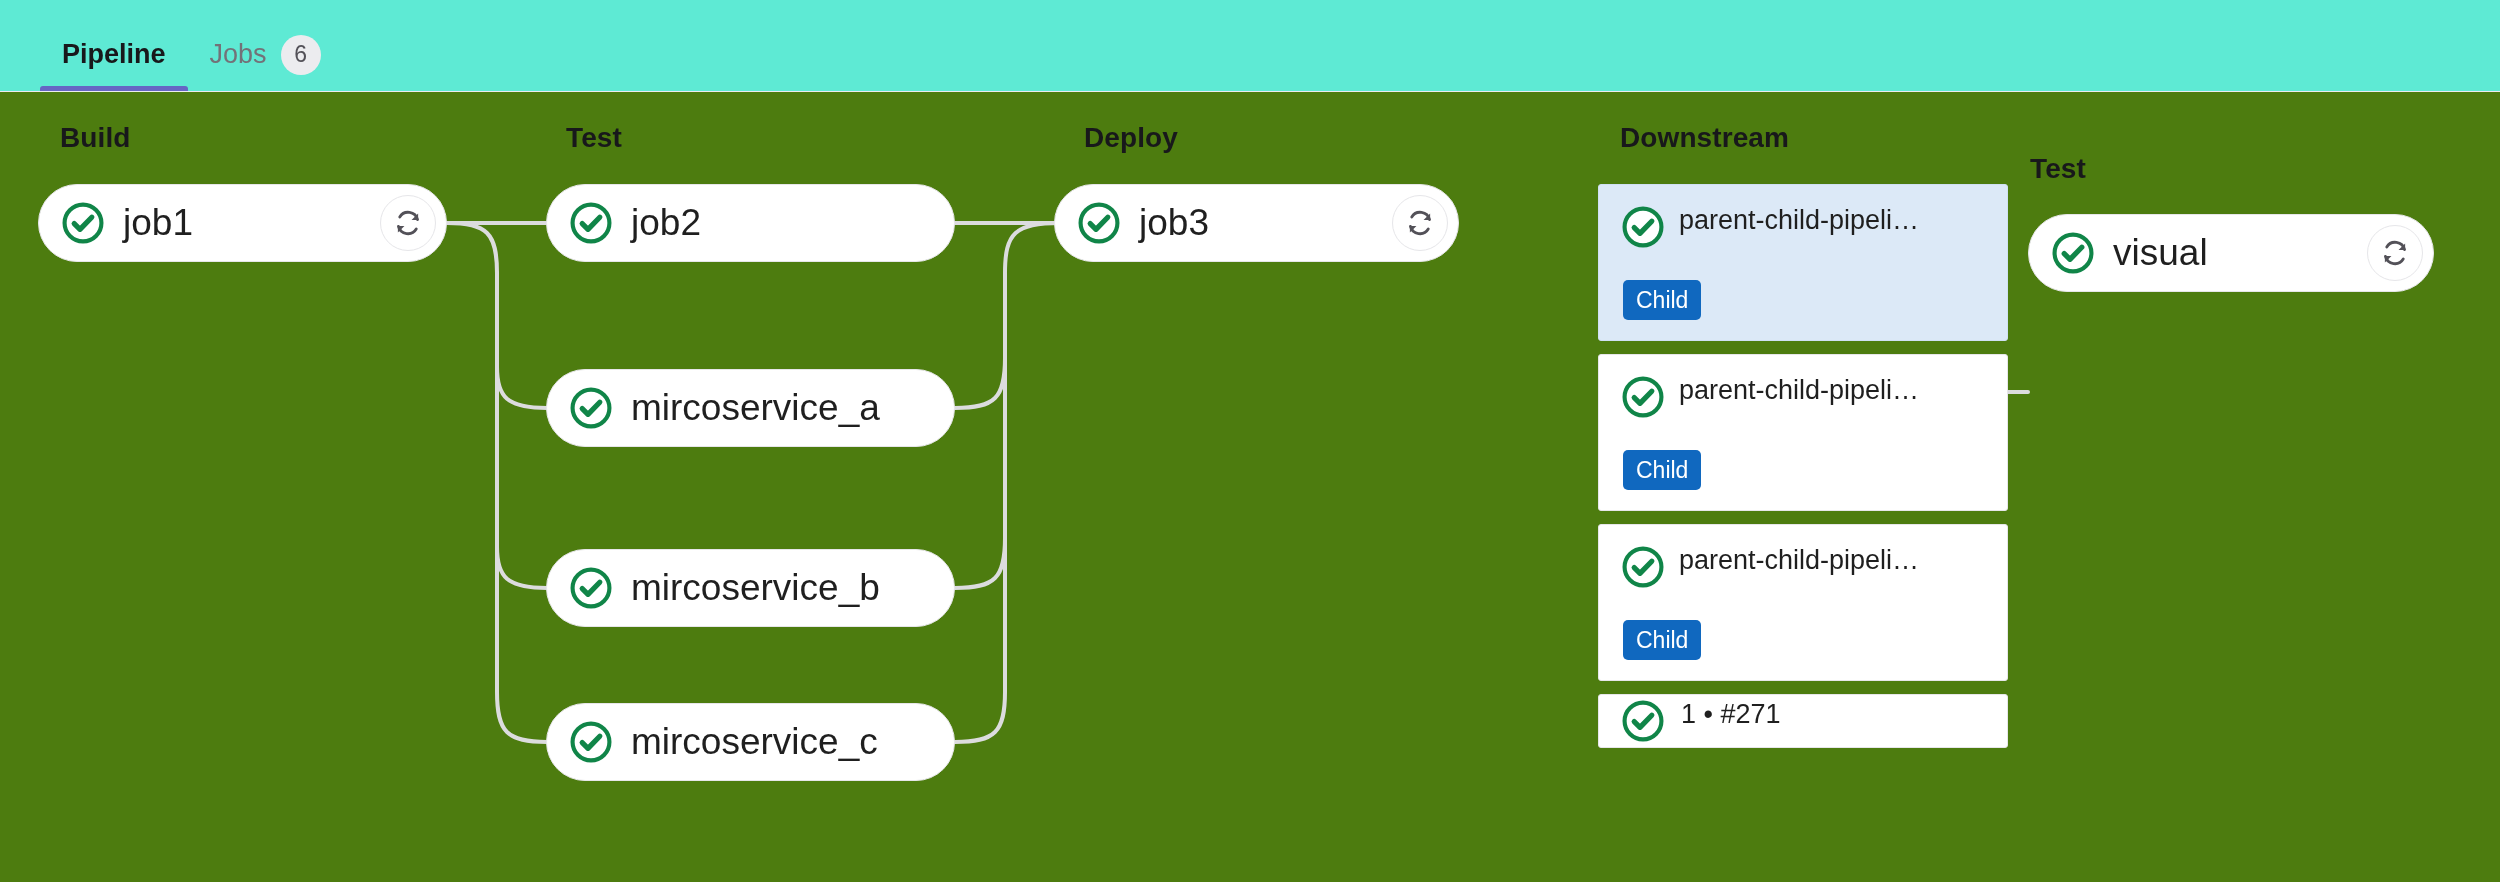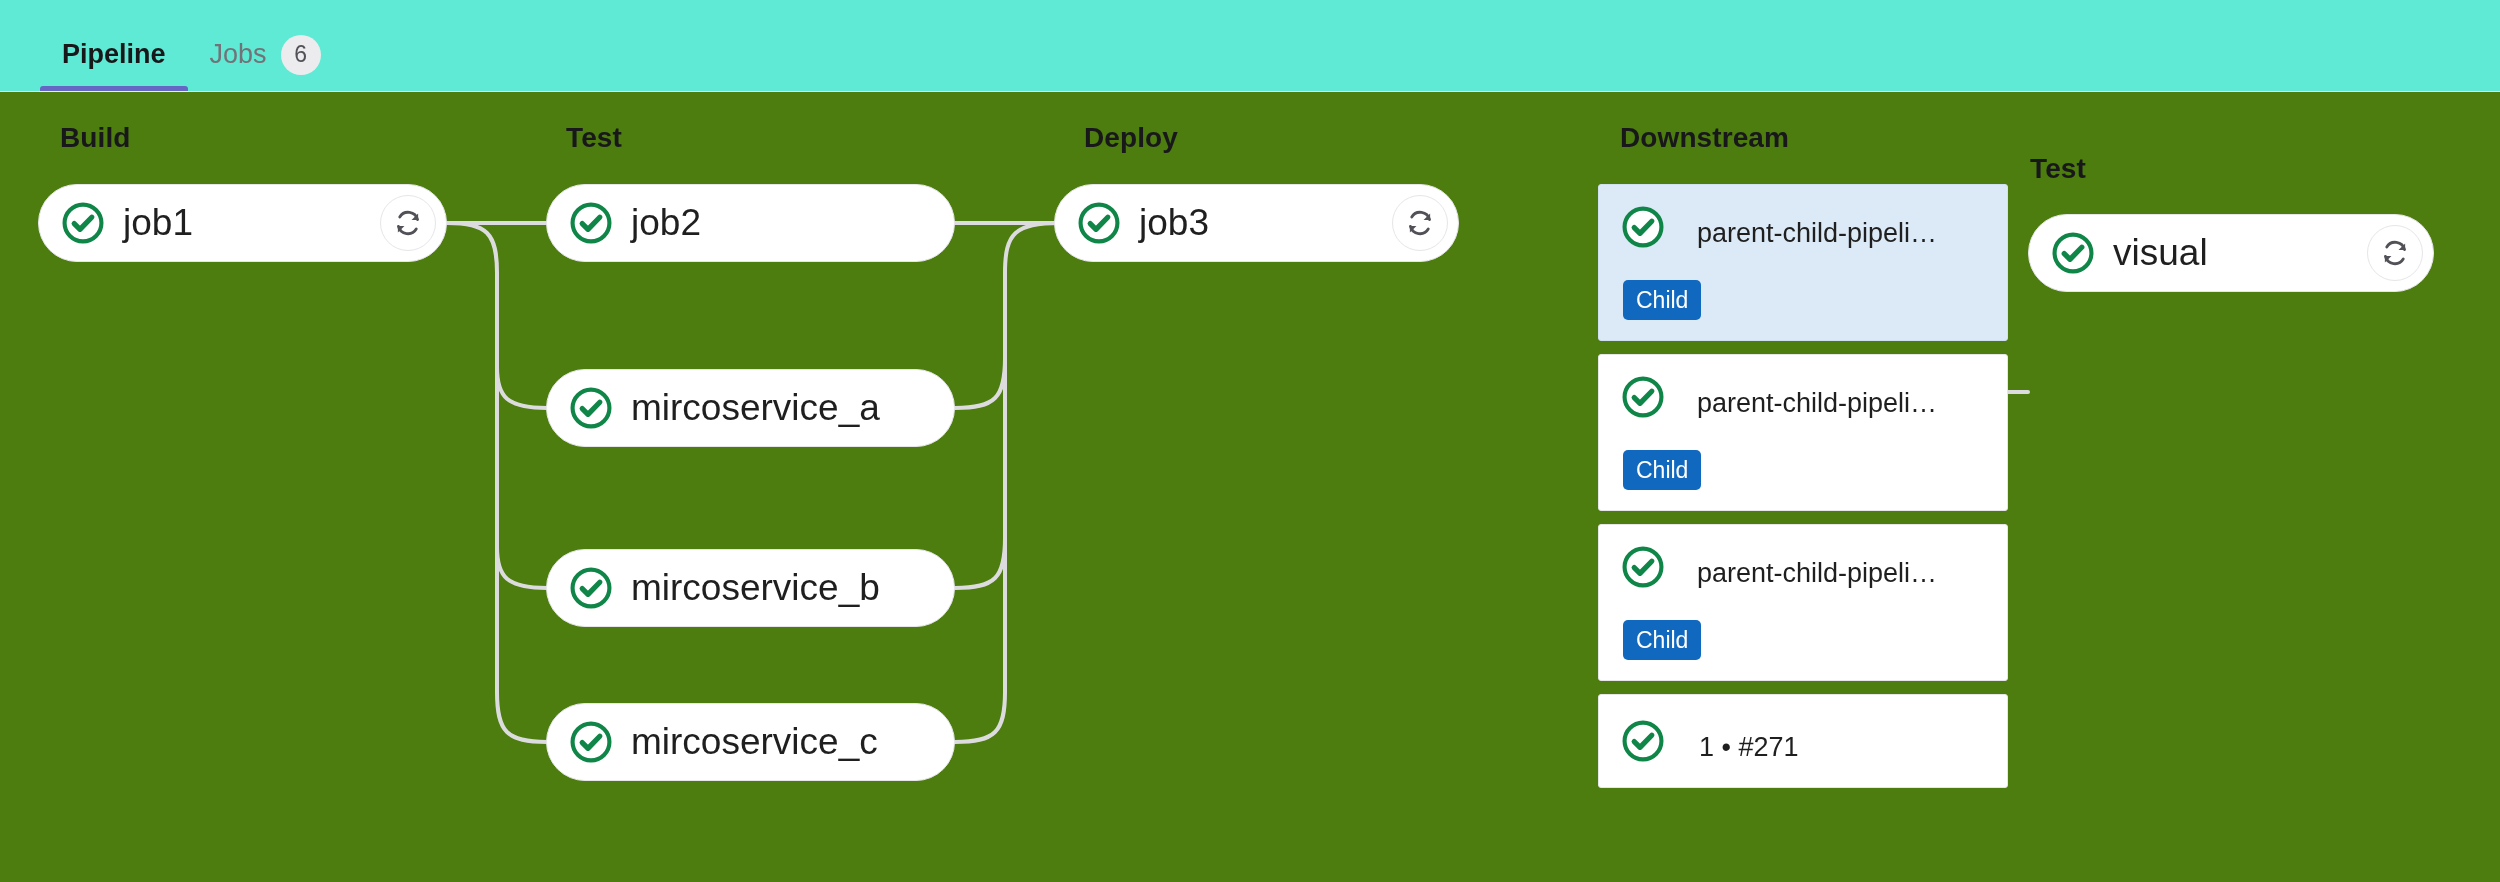--- a/index.html
+++ b/index.html
@@ -132,22 +132,22 @@
     border-radius: 3px;
     padding: 20px 22px 20px 22px;
     cursor: pointer;
   }
   .ds-card.selected {
     background: #dce9f7;
     border-color: #cfe0f3;
   }
   .ds-row {
     display: flex;
-    align-items: flex-end;
-    gap: 32px;
+    align-items: flex-start;
+    gap: 14px;
   }
   .ds-name {
     font-size: 27px;
     color: #1f1f1f;
     white-space: nowrap;
     overflow: hidden;
   }
   .child-badge {
     display: inline-flex;
     align-items: center;
@@ -156,21 +156,21 @@
     margin-left: 2px;
     height: 40px;
     padding: 0 13px;
     border-radius: 5px;
     background: #1068bf;
     color: #ffffff;
     font-size: 23px;
     line-height: 1;
     font-weight: 400;
   }
-  .ds-card.compact { padding: 24px 22px; }
+  .ds-card.compact { padding: 4px 22px; }
   .ds-card.compact .ds-name { margin-left: 2px; }
 </style>
 </head>
 <body>
 
 <div class="tabbar">
   <div class="tab active">
     <span class="tab-label">Pipeline</span>
   </div>
   <div class="tab inactive">

